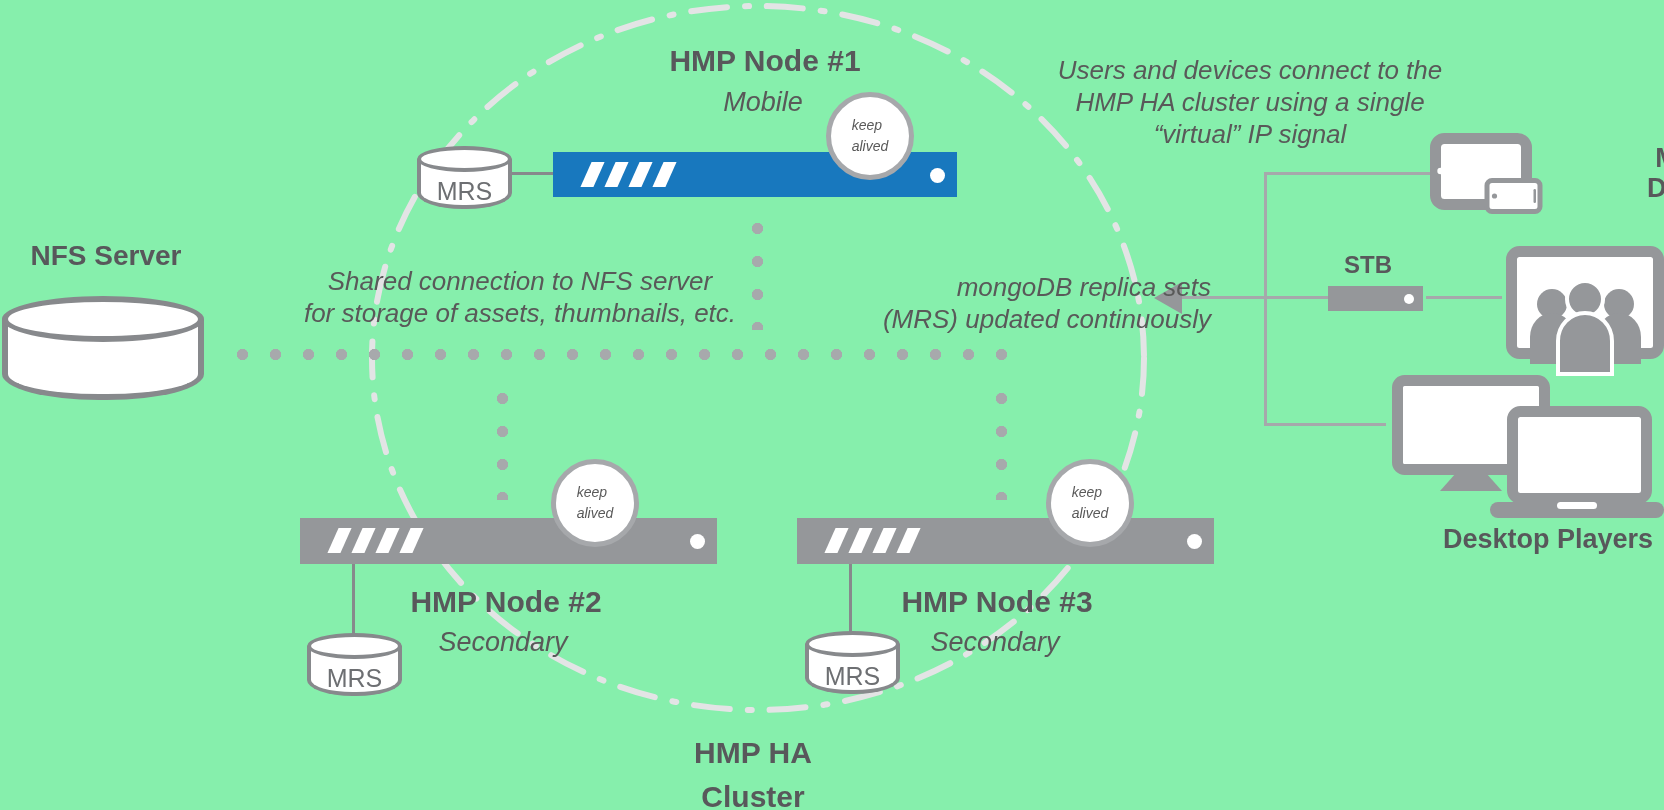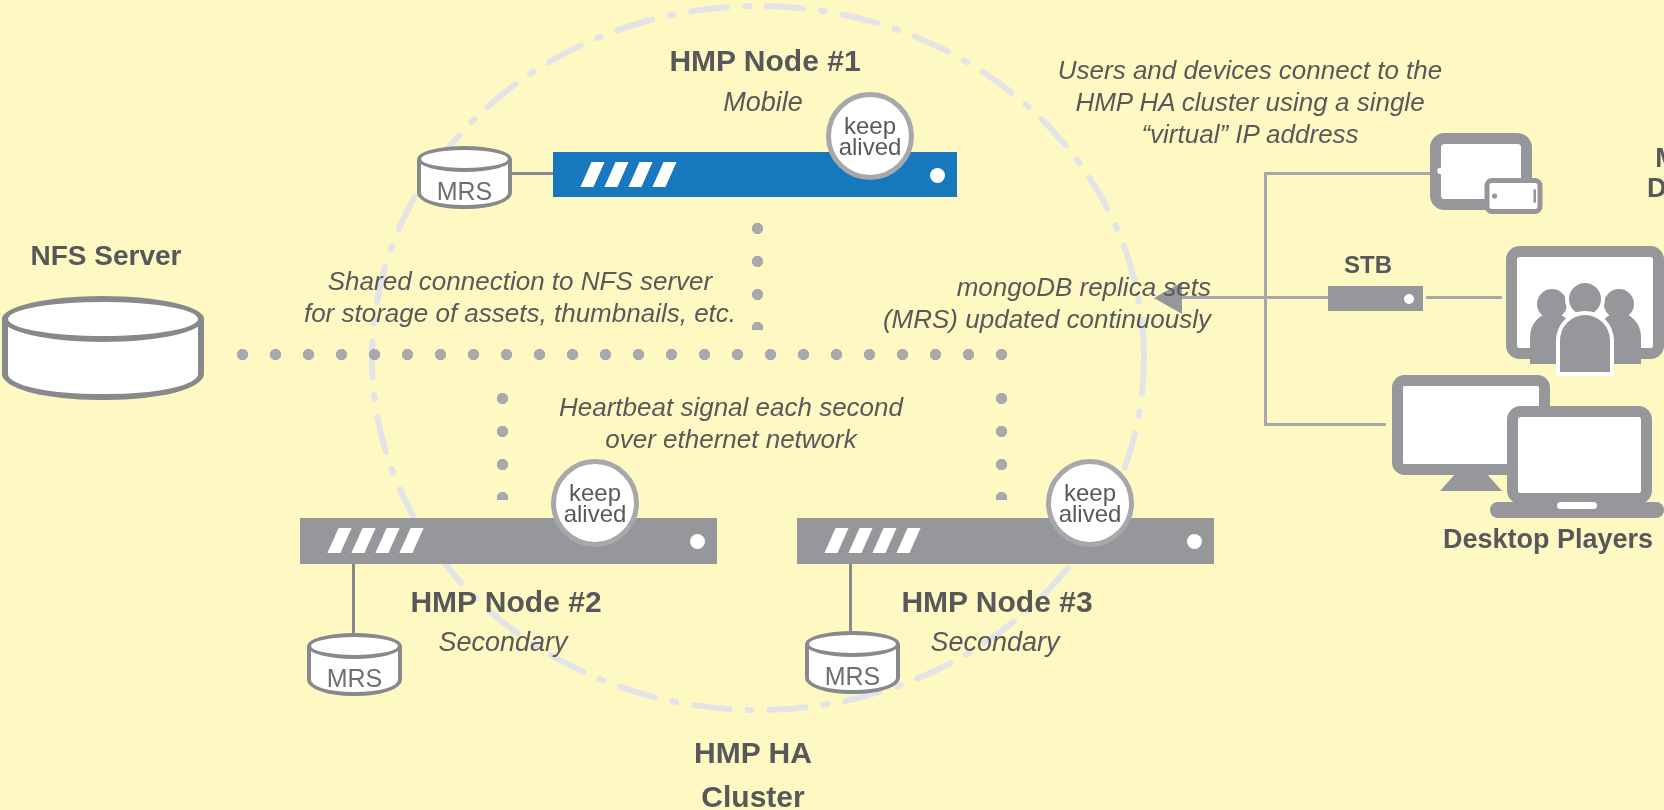--- a/index.html
+++ b/index.html
@@ -1,20 +1,20 @@
 <!DOCTYPE html>
 <html><head>
 <meta charset="utf-8">
 <style>
   * { box-sizing: border-box; margin: 0; padding: 0; }
   html,body { background:#fff; }
   .stage {
     position: relative;
     width: 1664px; height: 810px;
-    background: #fef9c3;
+    background: #86efac;
     overflow: hidden;
     font-family: "Liberation Sans", sans-serif;
     color: #58585b;
   }
   .abs { position: absolute; }
   .ml { white-space: pre-line; }
 
   
   .ellipse-svg { position:absolute; left:0; top:0; z-index:0; }
 
@@ -28,21 +28,21 @@
   .bar { position:absolute; height:45px; z-index:2; }
   .bar-blue { background:#1878be; }
   .bar-gray { background:#95979a; }
   .slashes { position:absolute; left:33px; top:10px; }
   .slashes i { display:inline-block; width:13px; height:25px; margin-right:11px; background:#fff; transform: skewX(-24deg); }
   .bar-dot { position:absolute; right:12px; top:50%; margin-top:-7px; width:15px; height:15px; border-radius:50%; background:#fff; }
 
   
   .keep { position:absolute; width:88px; height:88px; border-radius:50%; border:5px solid #a6a8ab; background:#fff;
           display:flex; align-items:center; justify-content:center; z-index:3; }
-  .keep span { font-size:24px; line-height:21px; text-align:center; color:#595959; }
+  .keep span { font-style: italic; font-size:14px; line-height:21px; text-align:left; color:#595959; }
 
   
   .cyl { position:absolute; z-index:2; }
   .cyl-body { position:absolute; left:0; right:0; bottom:0; background:#fff; border:4px solid #87898c; border-top:none; }
   .cyl-top  { position:absolute; left:0; right:0; top:0; background:#fff; border:4px solid #87898c; border-radius:50%; }
   .cyl-label { position:absolute; left:0; right:0; bottom:3px; text-align:center; font-size:25px; color:#6d6f72; z-index:3; }
   .mrs .cyl-body { top:13px; border-radius:0 0 48% 48% / 0 0 16px 16px; }
   .mrs .cyl-top { height:26px; }
   .nfs .cyl-body { top:23px; border-width:6px; border-radius:0 0 48% 48% / 0 0 26px 26px; }
   .nfs .cyl-top { height:46px; border-width:6px; }
@@ -106,25 +106,23 @@
 
   <div class="dots-h" style="left:226px; top:348px; width:789px;"></div>
   <div class="dots-v" style="left:751px; top:212px; height:118px;"></div>
   <div class="dots-v" style="left:496px; top:382px; height:118px;"></div>
   <div class="dots-v" style="left:995px; top:382px; height:118px;"></div>
 
   <div class="abs annot ml" style="left:295px; top:265px; width:450px; text-align:center;">Shared connection to NFS server
 for storage of assets, thumbnails, etc.</div>
   <div class="abs annot ml" style="left:781px; top:271px; width:430px; text-align:right;">mongoDB replica sets
 (MRS) updated continuously</div>
-  <div class="abs annot ml" style="left:531px; top:391px; width:400px; text-align:center;">Heartbeat signal each second
-over ethernet network</div>
   <div class="abs annot ml" style="left:1040px; top:54px; width:420px; text-align:center;">Users and devices connect to the
 HMP HA cluster using a single
-“virtual” IP address</div>
+“virtual” IP signal</div>
 
   <div class="bar bar-gray" style="left:300px; top:518px; width:417px; height:46px;">
     <span class="slashes"><i></i><i></i><i></i><i></i></span>
     <span class="bar-dot"></span>
   </div>
   <div class="keep" style="left:551px; top:459px;">
     <span class="ml">keep
 alived</span>
   </div>
   <div class="abs node-title" style="left:306px; top:585px; width:400px;">HMP Node #2</div>

